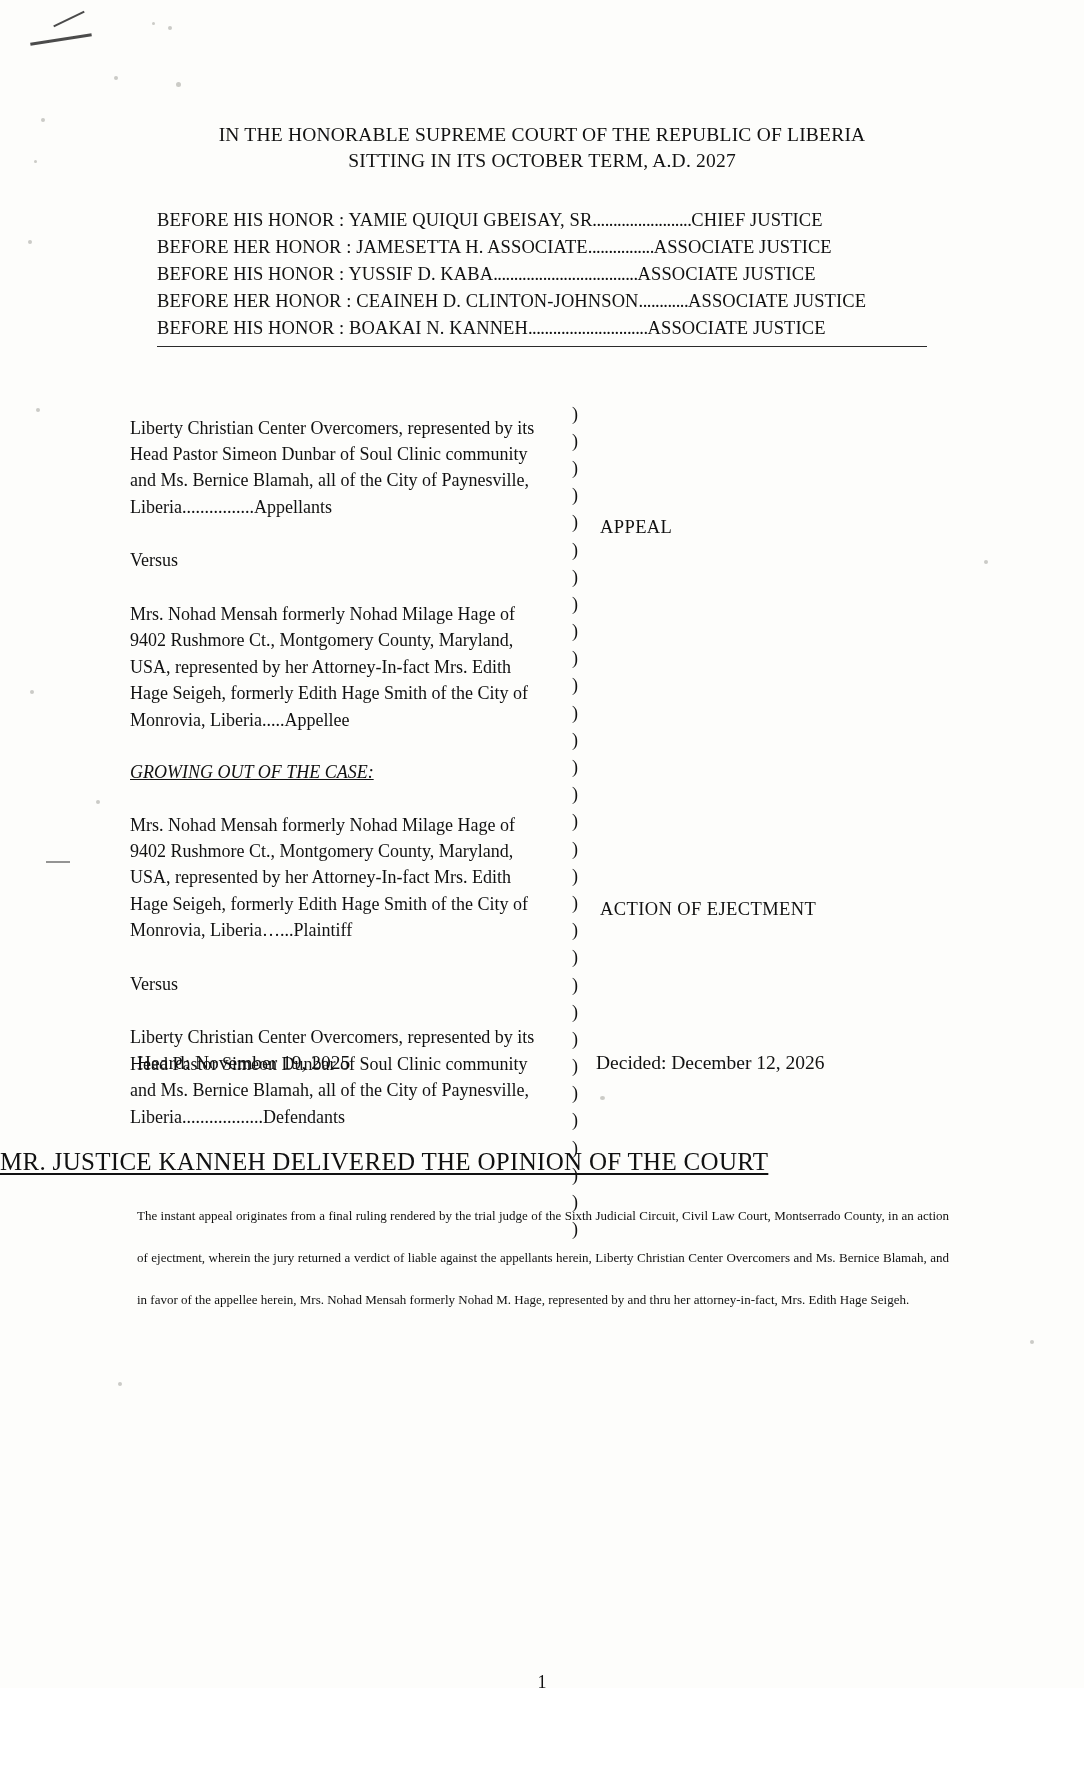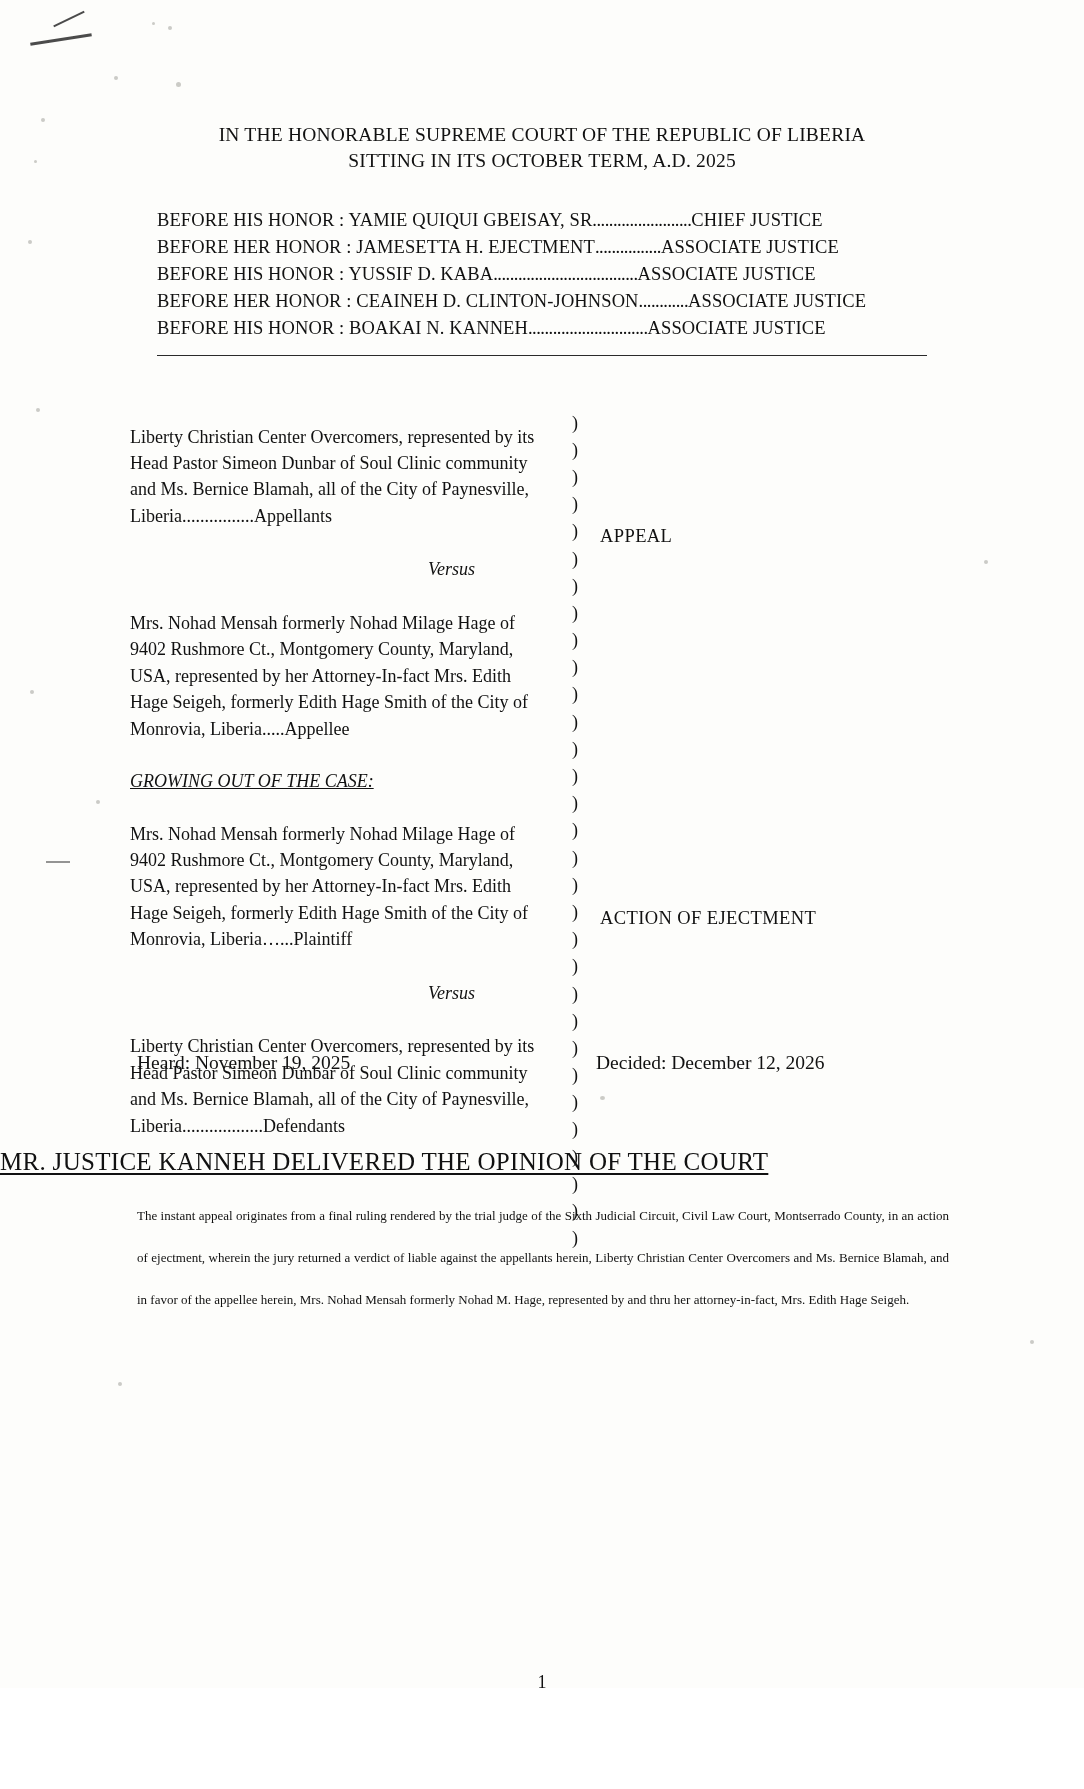--- a/index.html
+++ b/index.html
@@ -48,44 +48,43 @@
   }
   .court-header .line2 { letter-spacing: 0.2px; }
 
   .justices {
     margin: 32px auto 0 auto;
     width: 770px;
     font-size: 18.5px;
     line-height: 1.47;
     letter-spacing: 0.1px;
     border-bottom: 1.6px solid #2a2a2a;
-    padding-bottom: 12px;
+    padding-bottom: 3px;
   }
   .jrow { white-space: nowrap; }
   .dots { letter-spacing: -0.5px; }
 
   .caption {
     position: relative;
     margin-top: 52px;
     width: 1084px;
   }
   .cap-left {
     position: absolute;
     left: 130px;
     top: 0;
     width: 405px;
     font-size: 18px;
     line-height: 1.47;
     margin-top: 16px;
   }
   .para-block { margin-bottom: 0; }
   .center-word {
-    text-align: right;
+    text-align: left;
     padding-right: 60px;
-    font-style: italic;
   }
   .underline { text-decoration: underline; font-style: italic; }
 
   .braces {
     position: absolute;
     left: 572px;
     top: 2px;
     font-size: 18px;
     line-height: 27.2px;
     width: 20px;
@@ -173,31 +172,31 @@
   <div class="scanmark" style="left:46px;top:861px;width:24px;height:2px;opacity:0.5;"></div>
   <div class="speck" style="left:118px;top:1382px;width:4px;height:4px;"></div>
   <div class="speck" style="left:600px;top:1096px;width:5px;height:4px;"></div>
   <div class="speck" style="left:984px;top:560px;width:4px;height:4px;"></div>
   <div class="speck" style="left:1030px;top:1340px;width:4px;height:4px;"></div>
 
   <div class="content">
 
     <div class="court-header">
       <div class="line1">IN THE HONORABLE SUPREME COURT OF THE REPUBLIC OF LIBERIA</div>
-      <div class="line2">SITTING IN ITS OCTOBER TERM, A.D. 2025</div>
+      <div class="line2">SITTING IN ITS OCTOBER TERM, A.D. 2027</div>
     </div>
 
     <div class="justices">
       <div class="jrow">
         <span>BEFORE HIS HONOR  :</span>
         <span>YAMIE QUIQUI GBEISAY, SR</span><span class="dots">........................</span><span>CHIEF JUSTICE</span>
       </div>
       <div class="jrow">
         <span>BEFORE HER HONOR :</span>
-        <span>JAMESETTA H. EJECTMENT</span><span class="dots">................</span><span>ASSOCIATE JUSTICE</span>
+        <span>JAMESETTA H. ASSOCIATE</span><span class="dots">................</span><span>ASSOCIATE JUSTICE</span>
       </div>
       <div class="jrow">
         <span>BEFORE HIS HONOR  :</span>
         <span>YUSSIF D. KABA</span><span class="dots">...................................</span><span>ASSOCIATE JUSTICE</span>
       </div>
       <div class="jrow">
         <span>BEFORE HER HONOR :</span>
         <span>CEAINEH D. CLINTON-JOHNSON</span><span class="dots">............</span><span>ASSOCIATE JUSTICE</span>
       </div>
       <div class="jrow">

